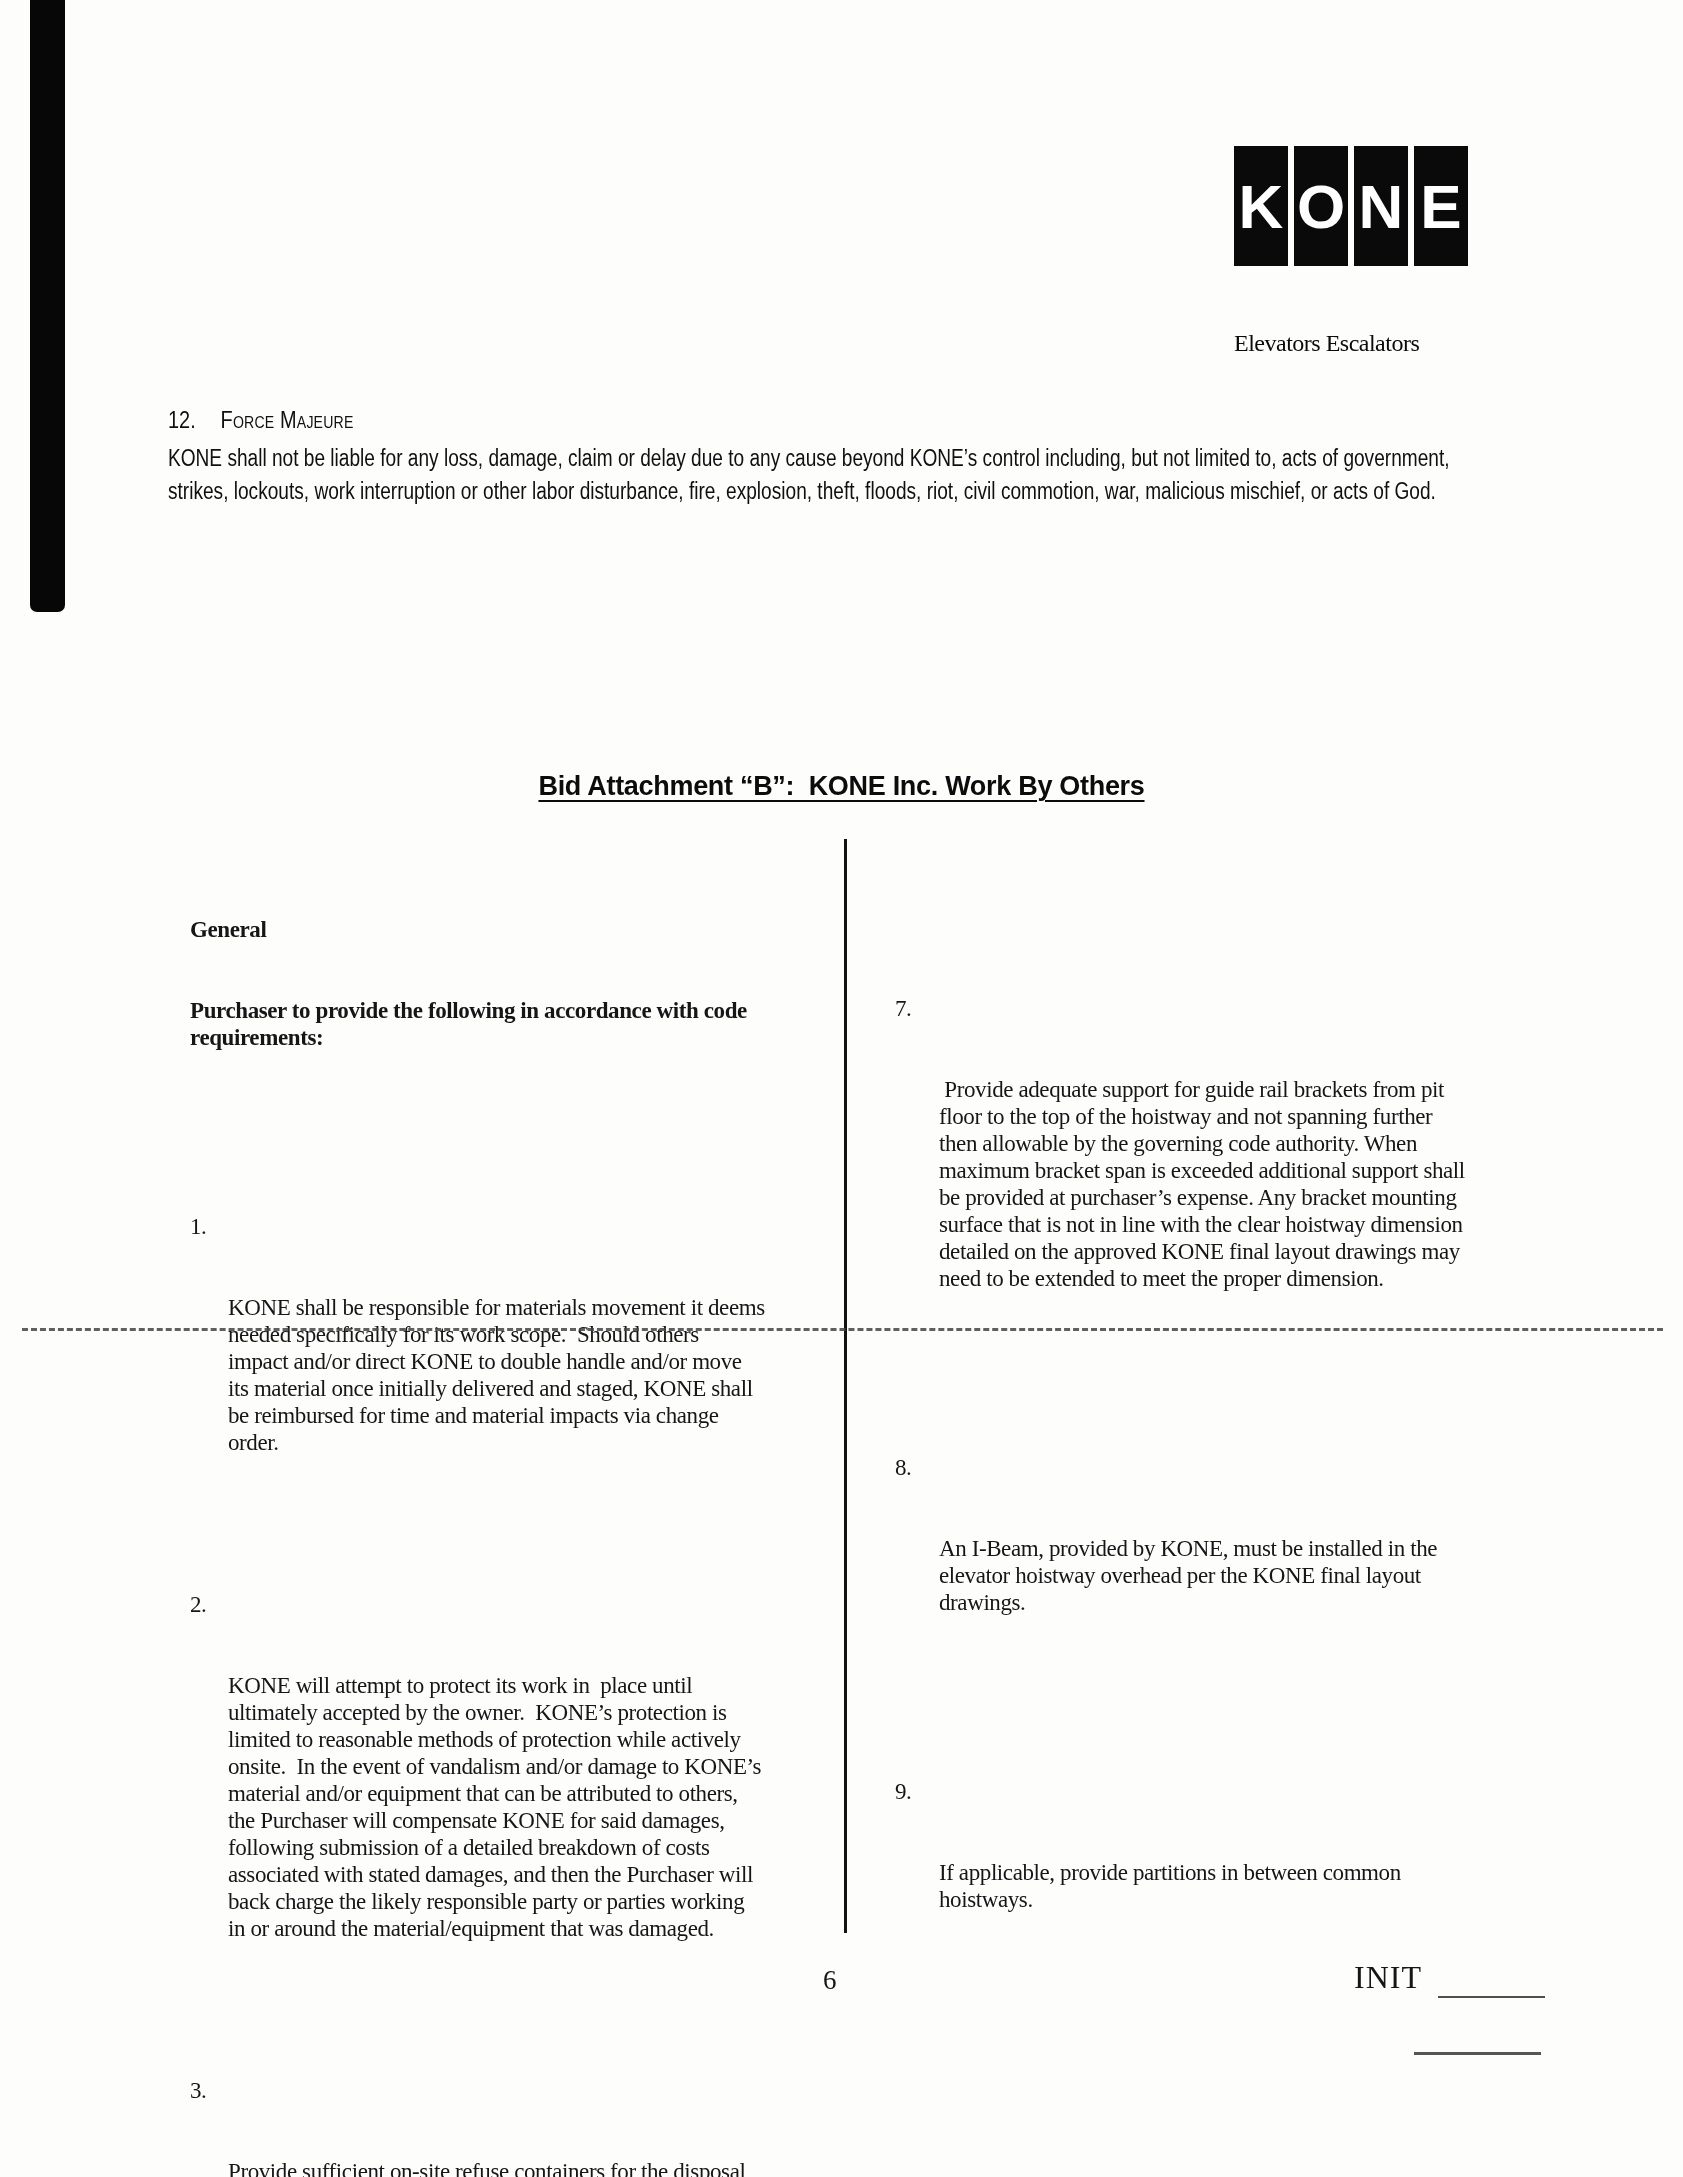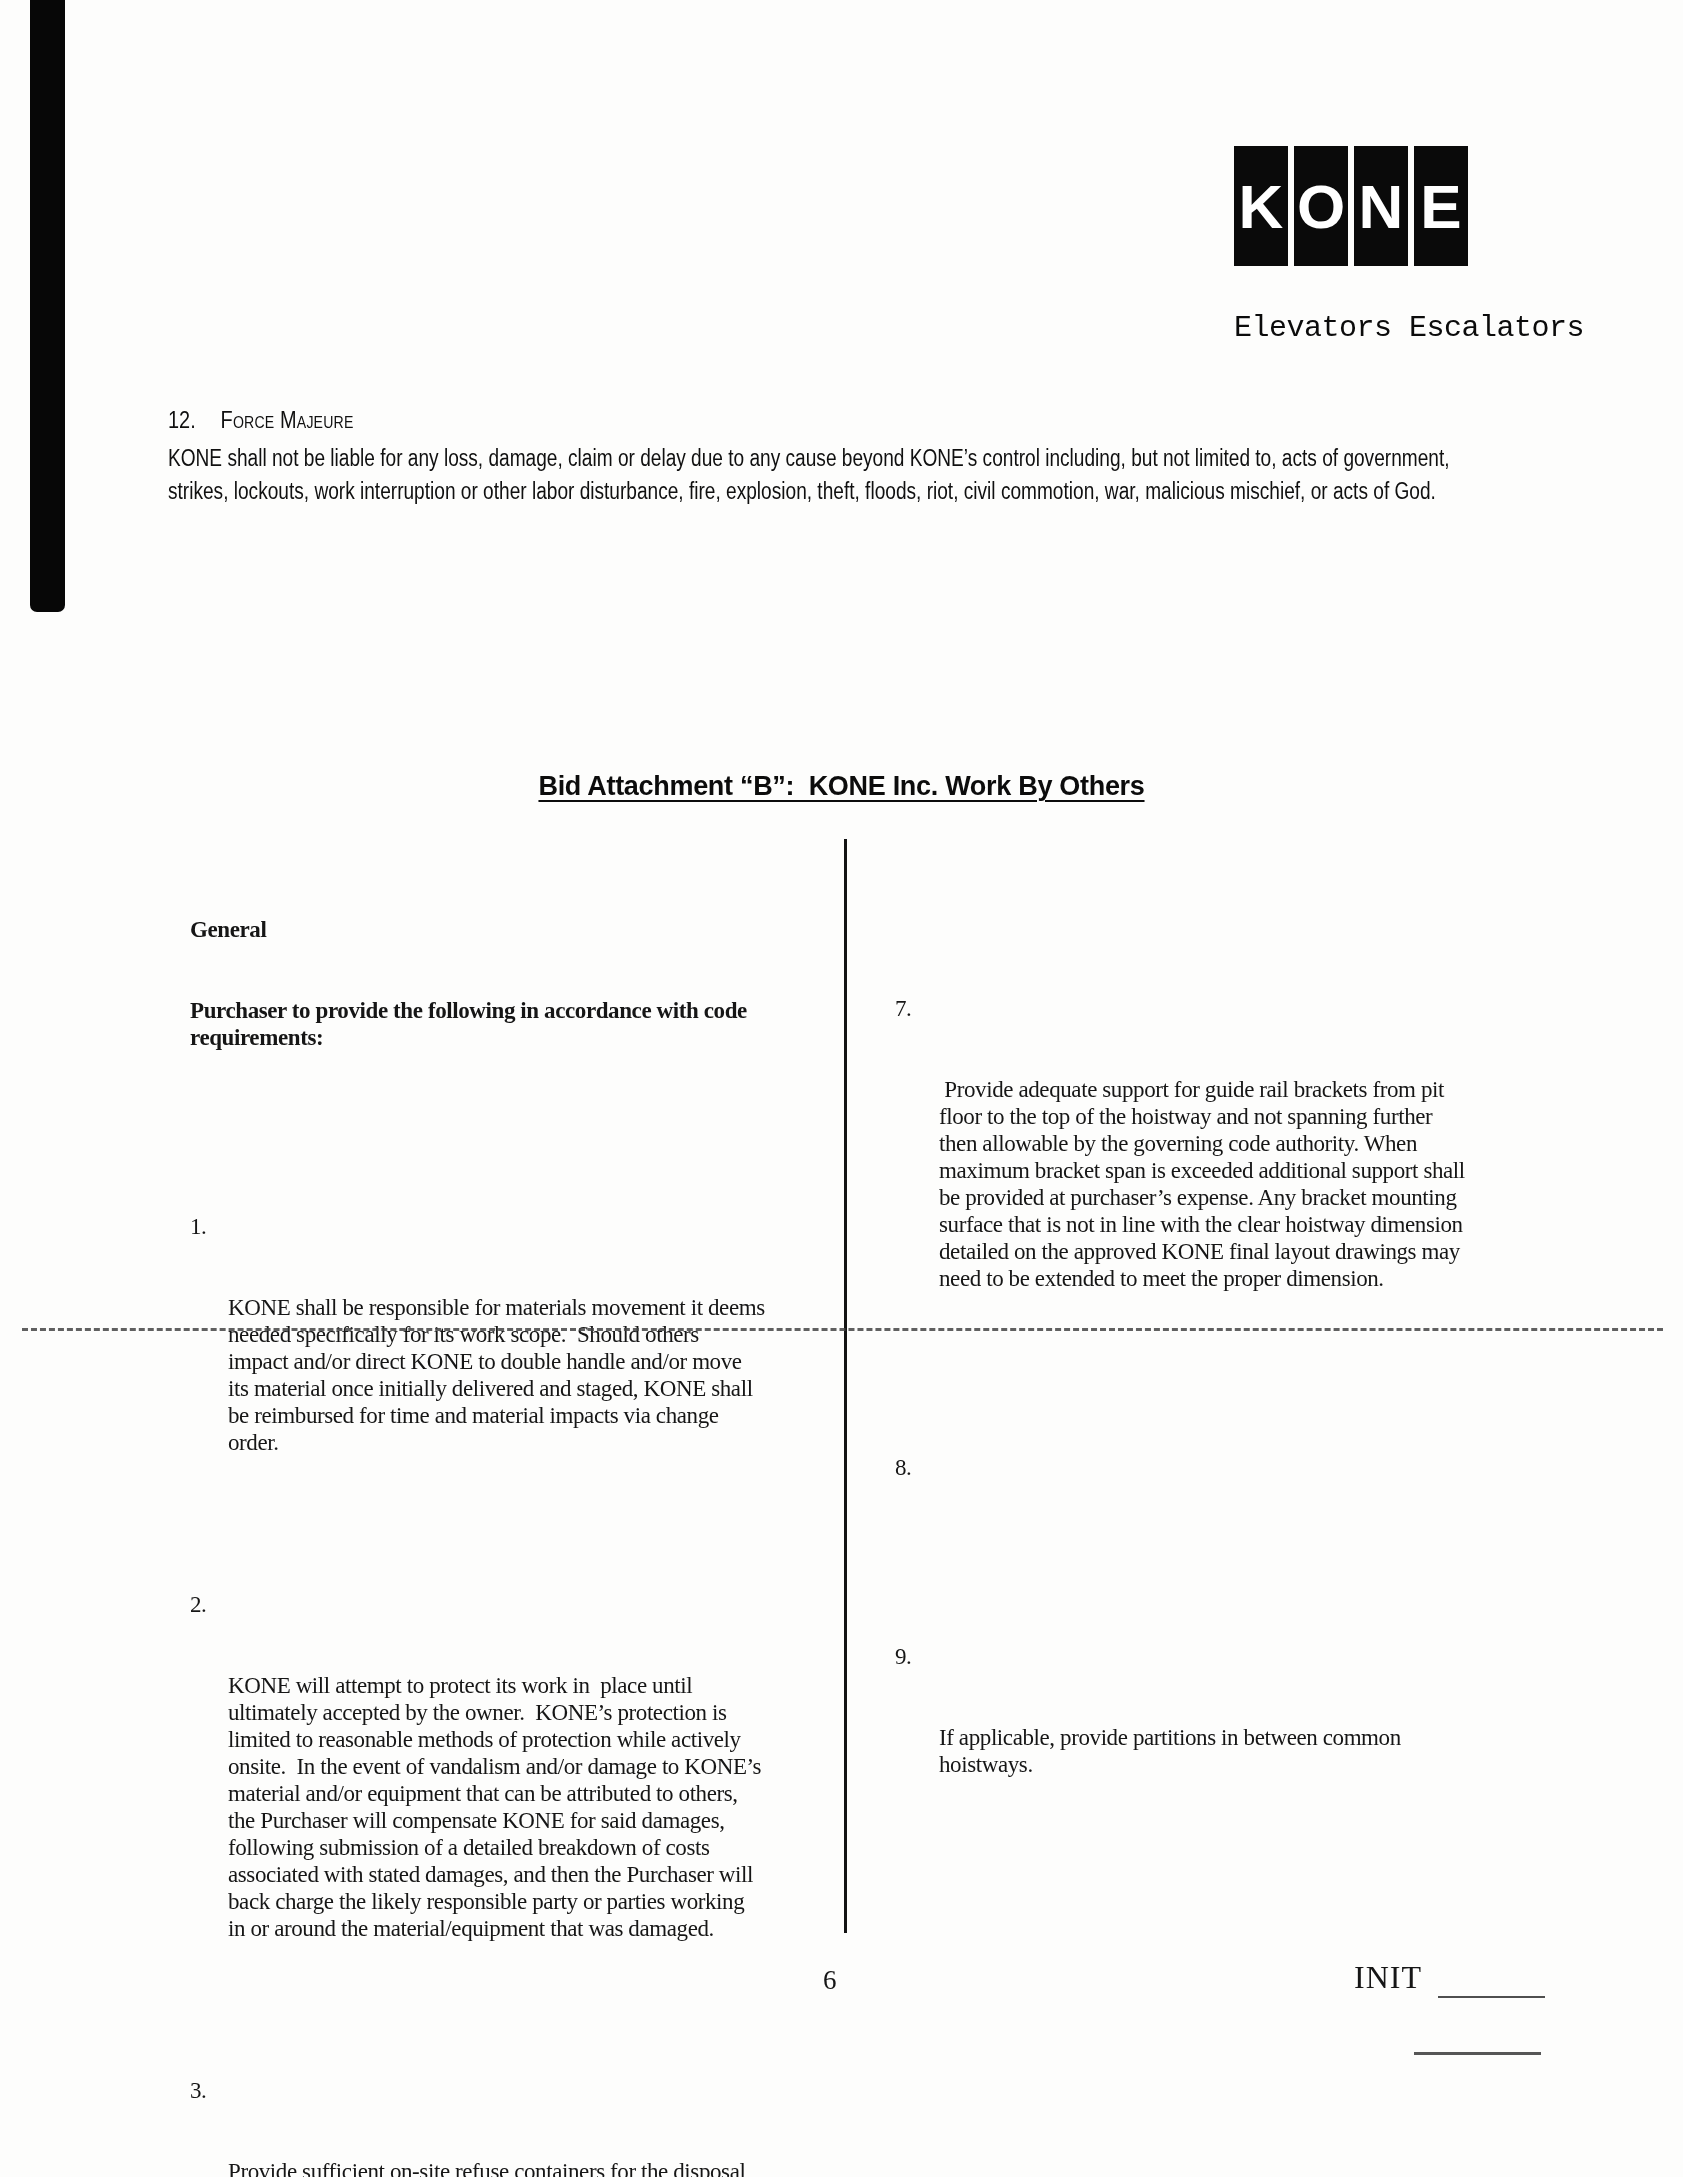--- a/index.html
+++ b/index.html
@@ -15,22 +15,22 @@
   }
 
   
   .logo { position:absolute; left:1234px; top:146px; display:flex; gap:6px; }
   .logo .tile {
     width:54px; height:120px; background:#0a0a0a; color:#ffffff;
     font-family:"Liberation Sans", sans-serif; font-weight:bold; font-size:62px;
     display:flex; align-items:center; justify-content:center;
   }
   .tagline {
-    position:absolute; left:1234px; top:311px;
-    font-family:Liberation Mono, monospace; font-size:30px;
+    position:absolute; left:1234px; top:330px;
+    font-family:Liberation Serif, serif; font-size:24px;
     letter-spacing:-0.5px; color:#0b0b0b; white-space:pre;
   }
 
   
   .fm {
     position:absolute; left:168px; top:406px; width:1643px;
     font-family:"Liberation Sans", sans-serif; color:#101010;
     transform:scaleX(0.83); transform-origin:0 0;
   }
   .fm-head { font-size:24px; }
@@ -163,20 +163,23 @@
 maximum bracket span is exceeded additional support shall
 be provided at purchaser’s expense. Any bracket mounting
 surface that is not in line with the clear hoistway dimension
 detailed on the approved KONE final layout drawings may
 need to be extended to meet the proper dimension.</div>
           
         </div>
       
         <div class="item">
           <span class="num">8.</span>
+          <div class="txt">An I-Beam, provided by KONE, must be installed in the
+elevator hoistway overhead per the KONE final layout
+drawings.</div>
           
         </div>
       
         <div class="item">
           <span class="num">9.</span>
           <div class="txt">If applicable, provide partitions in between common
 hoistways.</div>
           
         </div>
       

